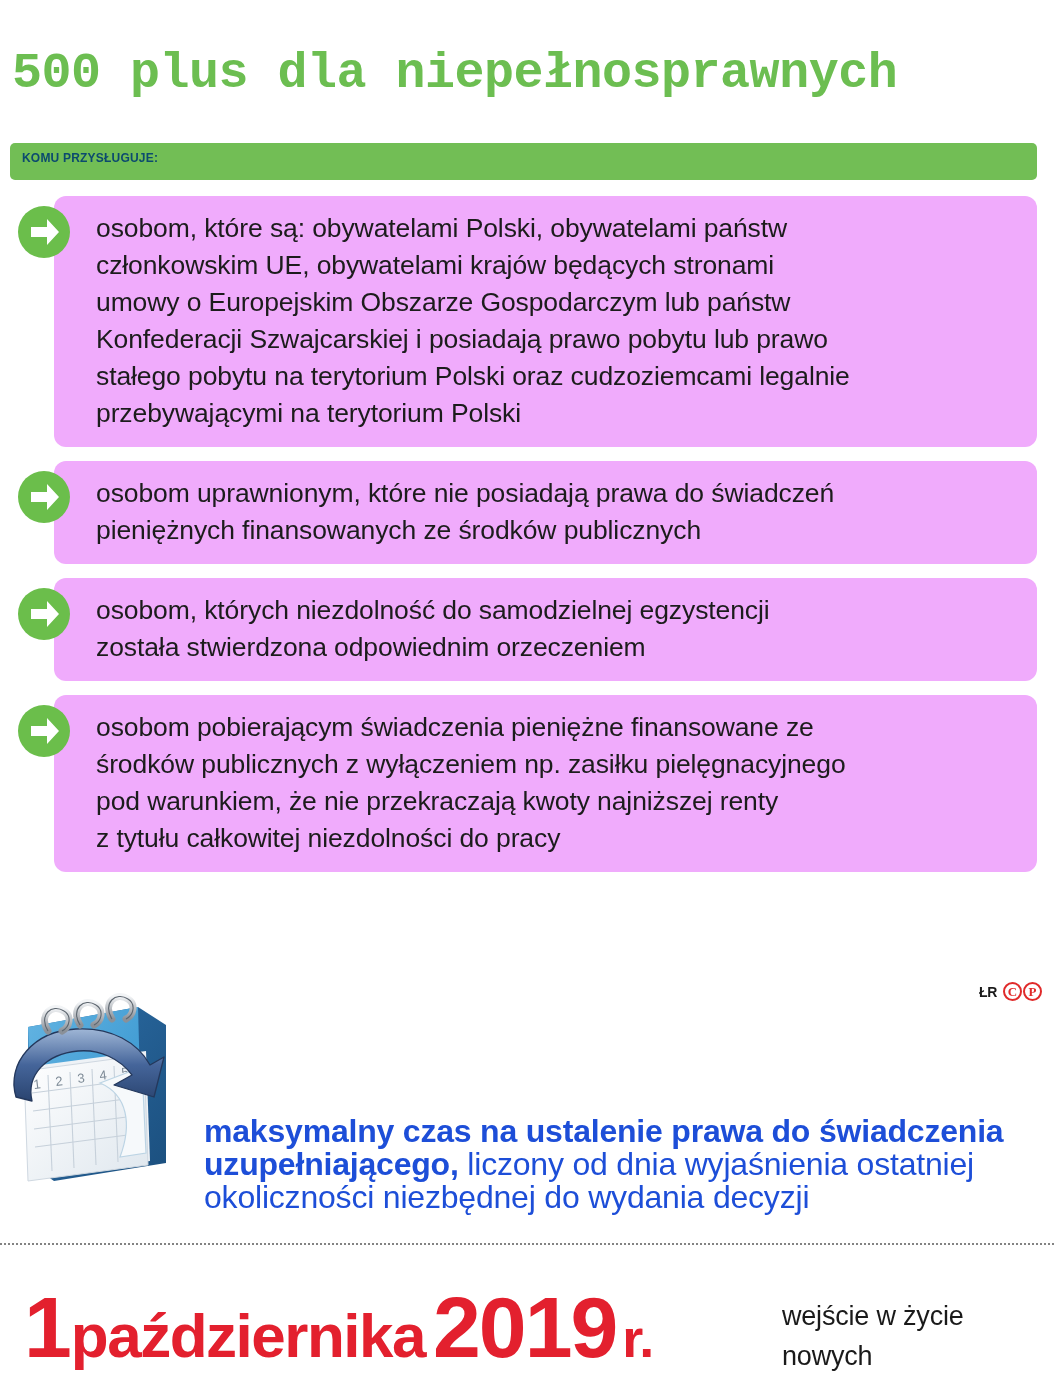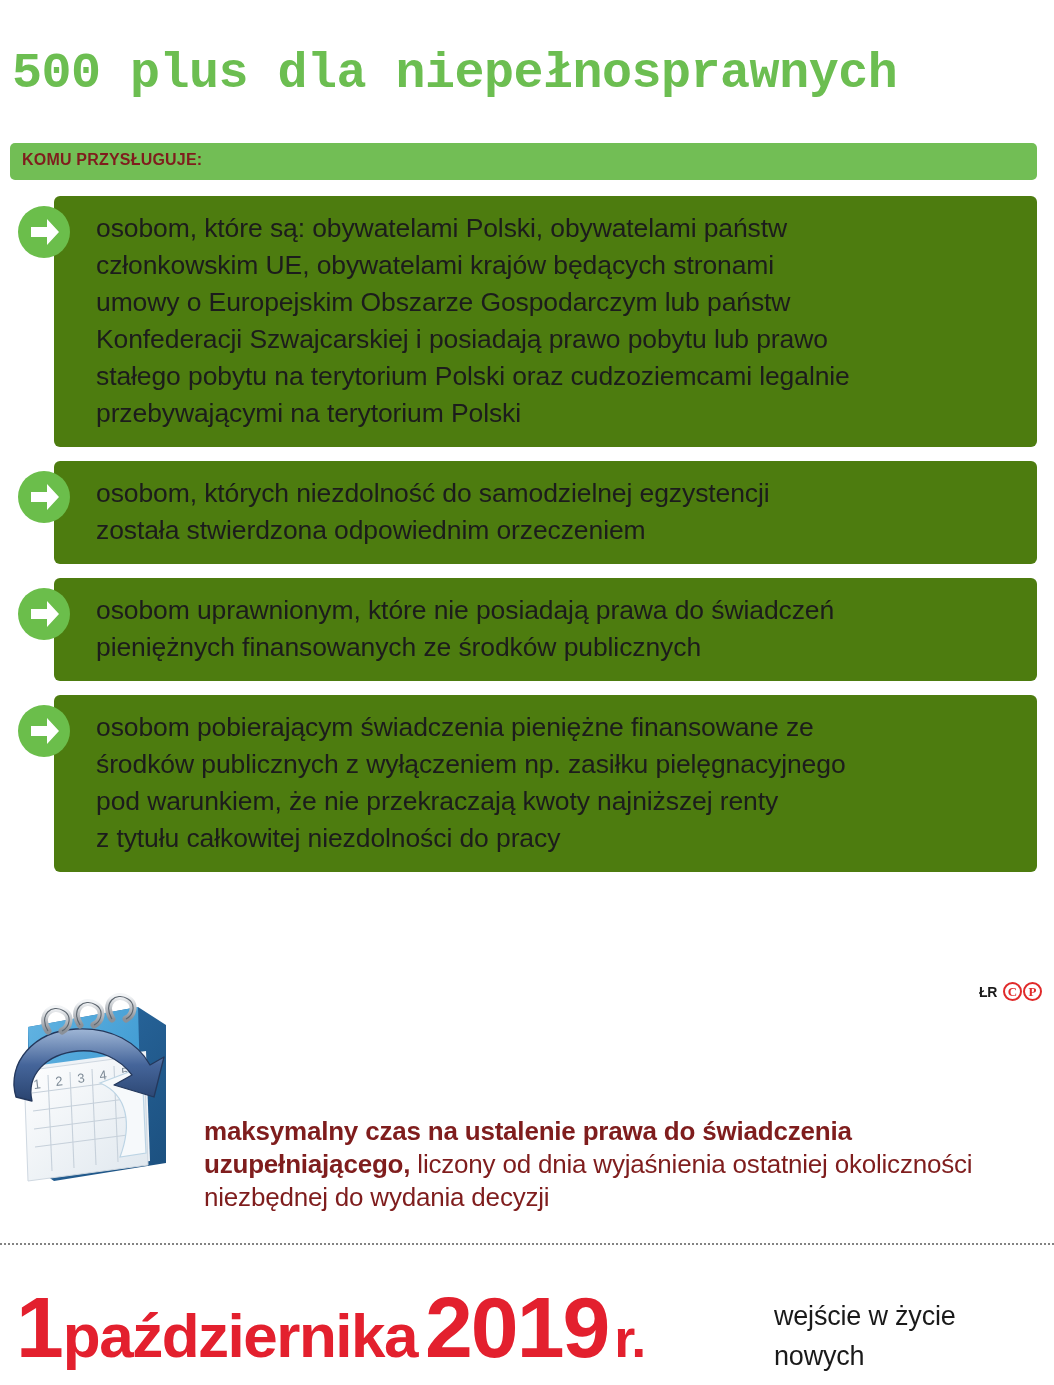--- a/index.html
+++ b/index.html
@@ -39,41 +39,41 @@
     width: 1027px;
     height: 37px;
     background: #72BE55;
     border-radius: 5px;
     box-sizing: border-box;
   }
   .section-bar-label {
     position: absolute;
     left: 12px;
     top: 8px;
-    color: #7f1d1d;
-    font-size: 16px;
+    color: #0c4a6e;
+    font-size: 12px;
     font-weight: bold;
     letter-spacing: 0.2px;
   }
 
   
   .bullets {
     position: absolute;
     left: 10px;
     top: 196px;
     width: 1027px;
   }
   .bullet-row {
     position: relative;
     margin-bottom: 14px;
   }
   .bullet-box {
     margin-left: 44px;
-    background: #4d7c0f;
-    border-radius: 6px;
+    background: #f0abfc;
+    border-radius: 12px;
     padding: 14px 18px 15px 42px;
     box-sizing: border-box;
     min-height: 54px;
   }
   .bullet-text {
     font-size: 26.5px;
     line-height: 37px;
     color: #1c1c1c;
     letter-spacing: -0.1px;
     white-space: pre-line;
@@ -119,23 +119,23 @@
   .days-number .unit {
     font-size: 76px;
     letter-spacing: -1px;
     margin-left: 10px;
   }
   .days-desc {
     position: absolute;
     left: 204px;
     top: 140px;
     width: 830px;
-    font-size: 26px;
+    font-size: 32px;
     line-height: 33px;
-    color: #7f1d1d;
+    color: #1d4ed8;
     letter-spacing: -0.2px;
   }
   .days-desc .strong { font-weight: bold; }
 
   
   .credits {
     position: absolute;
     right: 12px;
     top: 982px;
     display: flex;
@@ -174,21 +174,21 @@
     top: 1243px;
     width: 1054px;
     height: 0;
     border-top: 2px dotted #5a5a5a;
     opacity: .75;
   }
 
   
   .footer {
     position: absolute;
-    left: 8px;
+    left: 16px;
     top: 1282px;
     width: 966px;
     height: 100px;
   }
   .footer-date {
     position: absolute;
     left: 8px;
     top: -4px;
     color: #E3202E;
     font-weight: bold;
@@ -248,34 +248,34 @@
     <span class="bullet-arrow">
       <svg width="52" height="52" viewBox="0 0 52 52">
         <path d="M13 21 h16 v-8 l12 13 -12 13 v-8 h-16 z" fill="#ffffff"></path>
       </svg>
     </span>
   </div>
 
 
   <div class="bullet-row">
     <div class="bullet-box">
-      <div class="bullet-text">osobom, których niezdolność do samodzielnej egzystencji
-została stwierdzona odpowiednim orzeczeniem</div>
+      <div class="bullet-text">osobom uprawnionym, które nie posiadają prawa do świadczeń
+pieniężnych finansowanych ze środków publicznych</div>
     </div>
     <span class="bullet-arrow">
       <svg width="52" height="52" viewBox="0 0 52 52">
         <path d="M13 21 h16 v-8 l12 13 -12 13 v-8 h-16 z" fill="#ffffff"></path>
       </svg>
     </span>
   </div>
 
   <div class="bullet-row">
     <div class="bullet-box">
-      <div class="bullet-text">osobom uprawnionym, które nie posiadają prawa do świadczeń
-pieniężnych finansowanych ze środków publicznych</div>
+      <div class="bullet-text">osobom, których niezdolność do samodzielnej egzystencji
+została stwierdzona odpowiednim orzeczeniem</div>
     </div>
     <span class="bullet-arrow">
       <svg width="52" height="52" viewBox="0 0 52 52">
         <path d="M13 21 h16 v-8 l12 13 -12 13 v-8 h-16 z" fill="#ffffff"></path>
       </svg>
     </span>
   </div>
 
   <div class="bullet-row">
     <div class="bullet-box">

